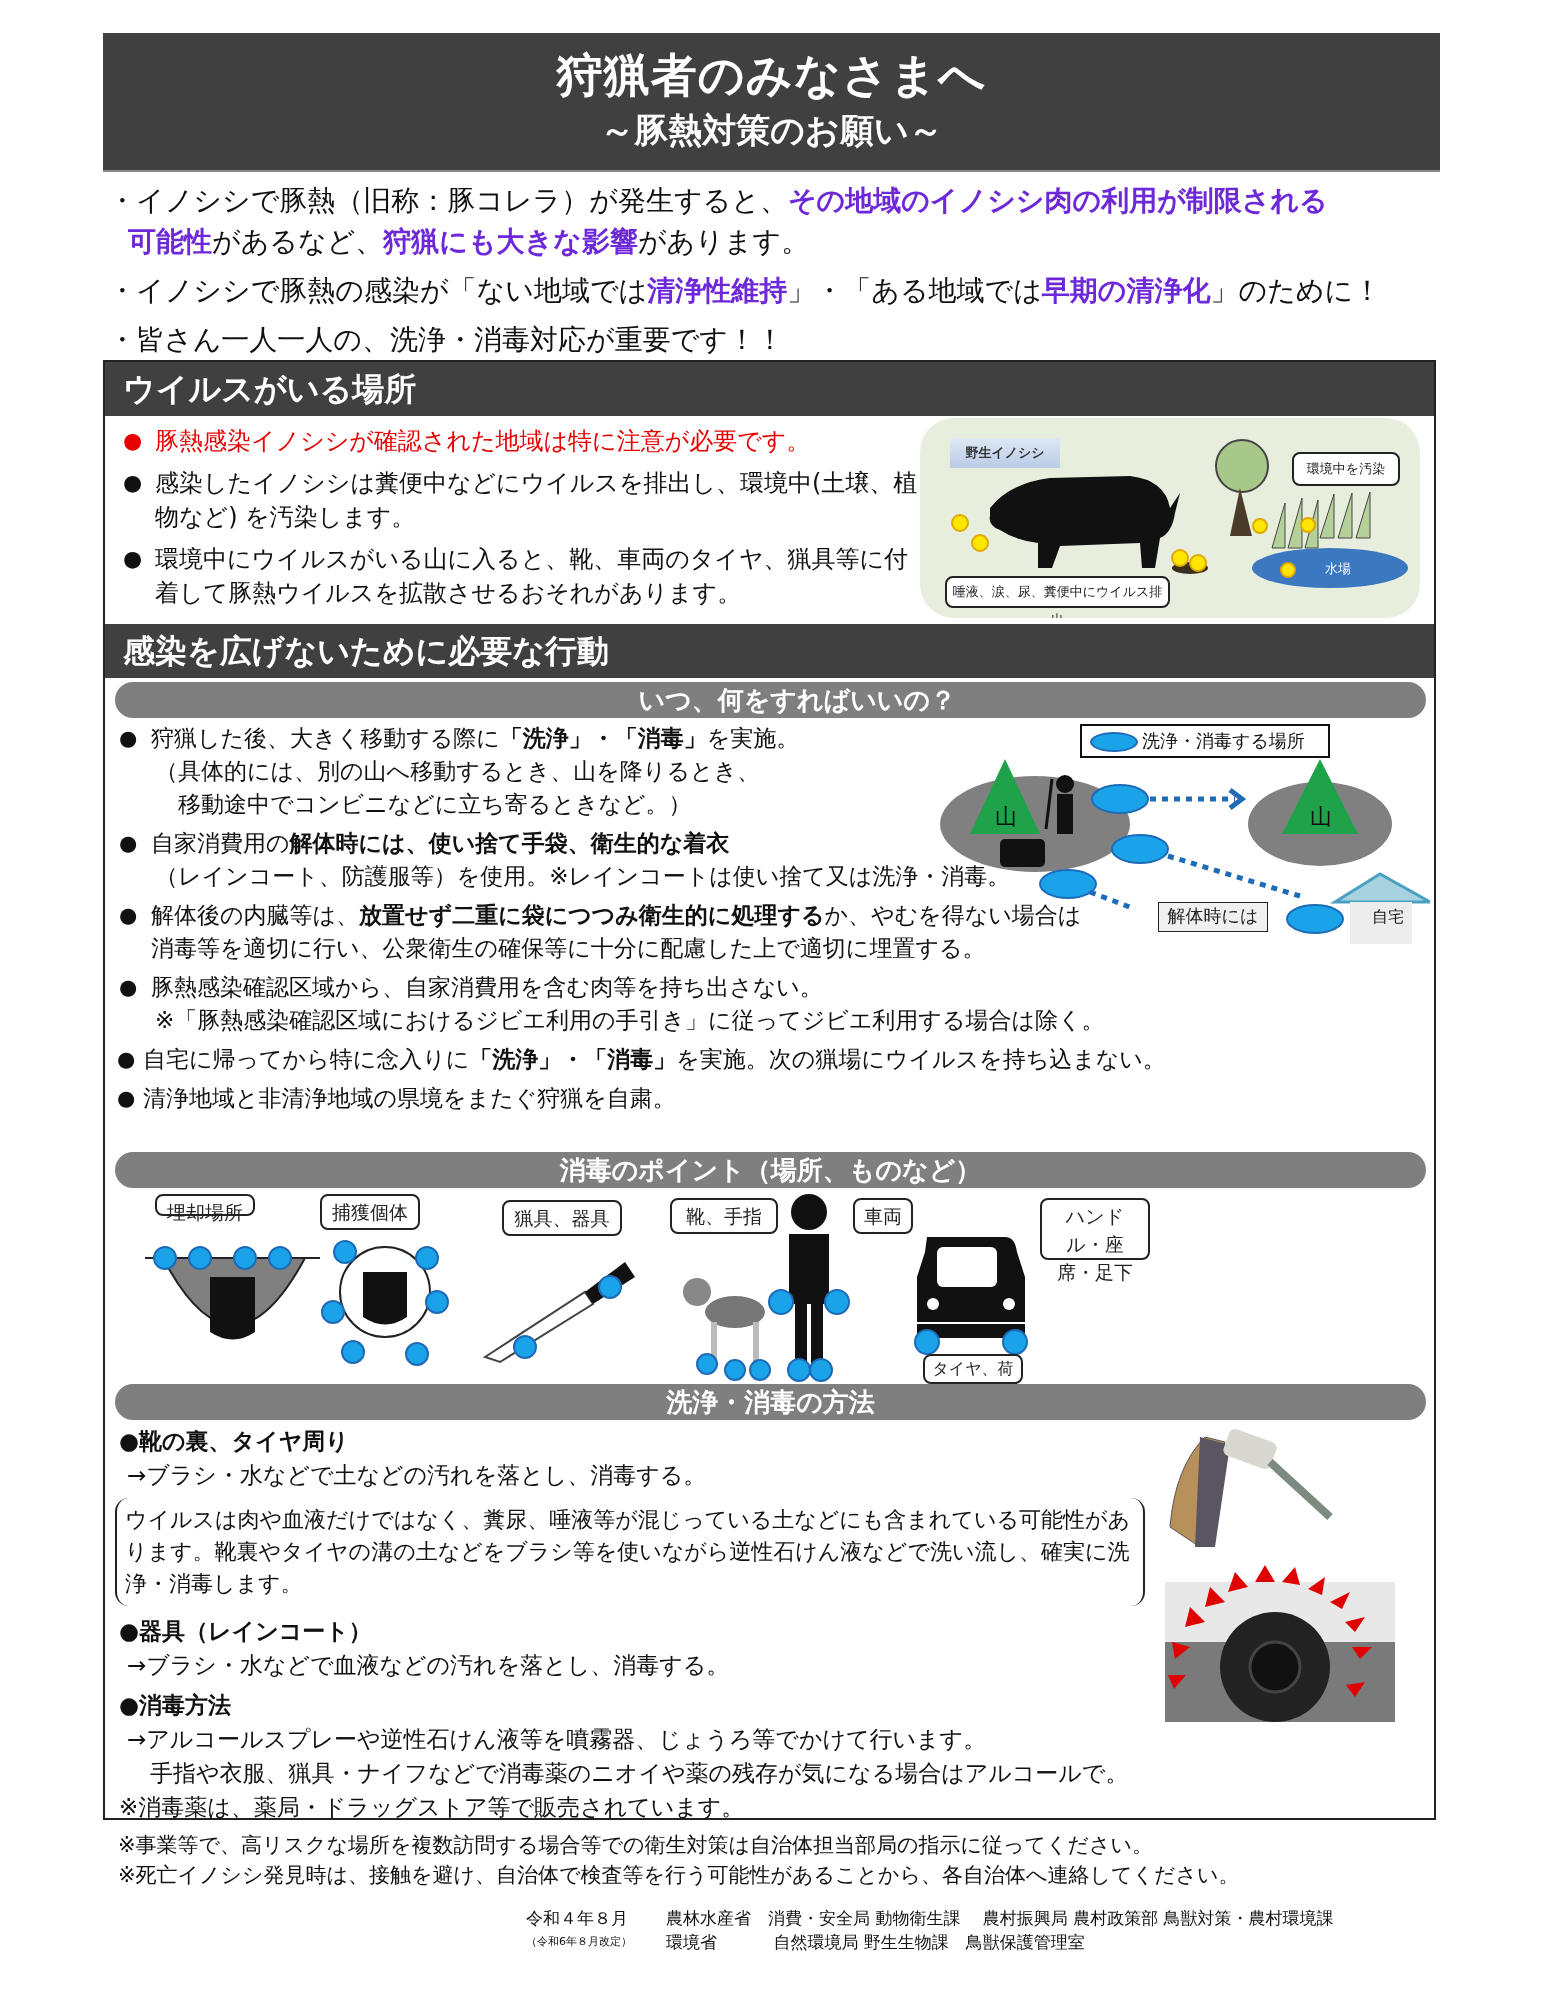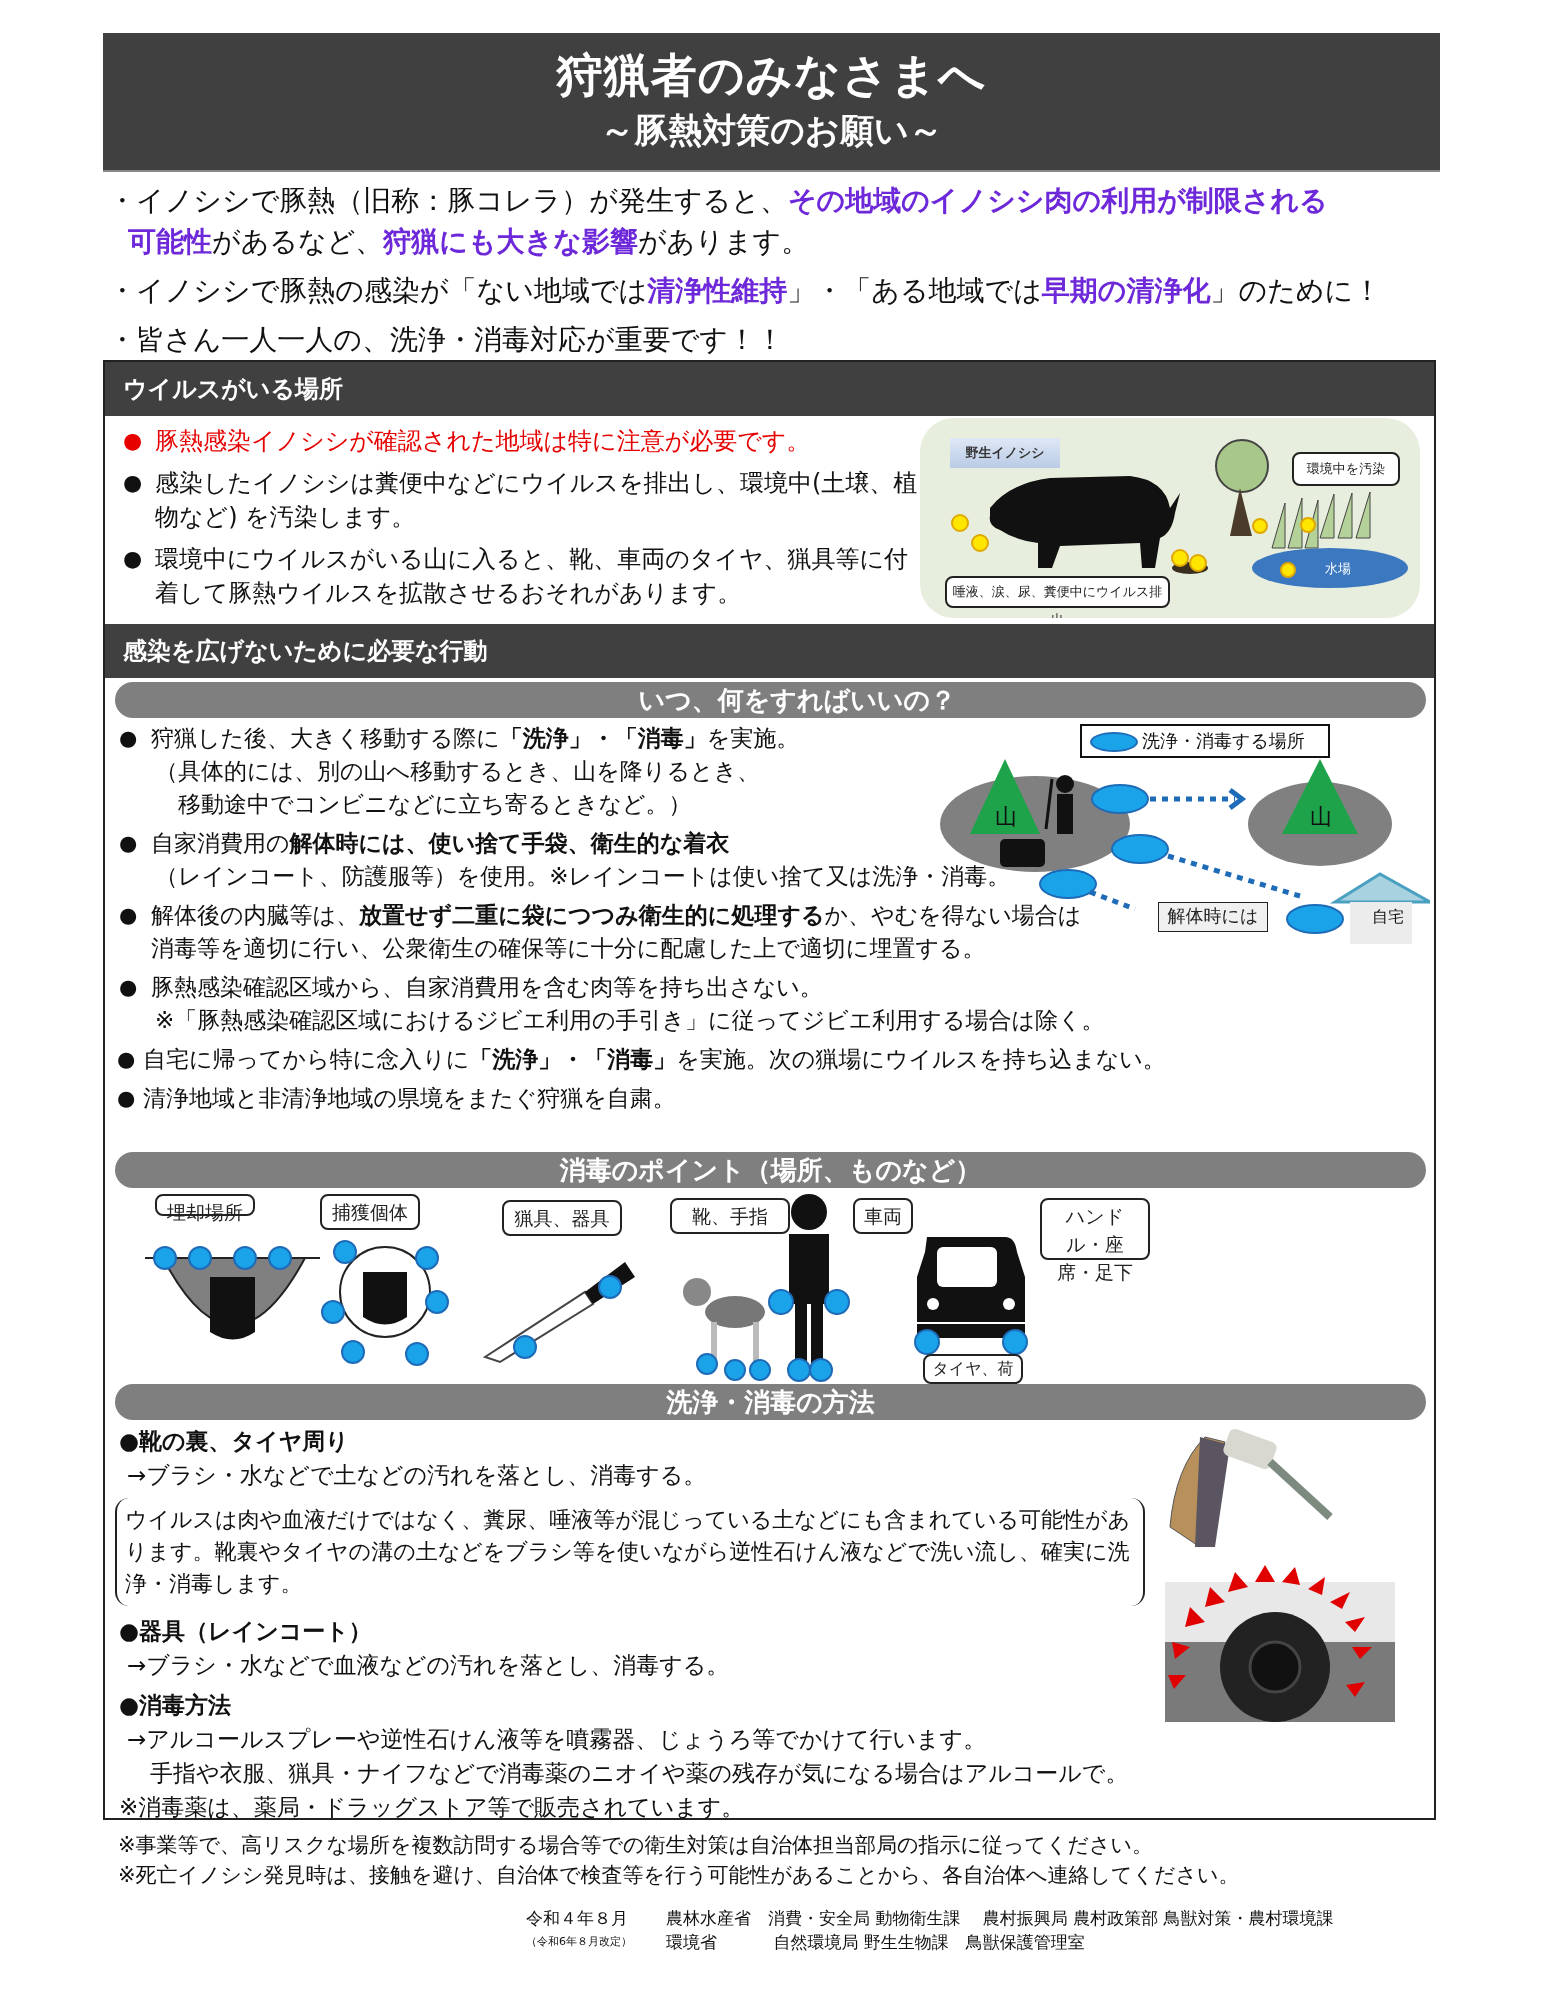--- a/index.html
+++ b/index.html
@@ -10,21 +10,21 @@
   .title-main { font-size: 46px; font-weight: bold; line-height: 60px; margin-top: 12px; letter-spacing: 1px; }
   .title-sub { font-size: 34px; font-weight: bold; line-height: 50px; }
 
   .intro { position: absolute; left: 108px; top: 180px; width: 1340px; font-size: 28px; line-height: 41px; }
   .intro p { margin-bottom: 8px; }
   .intro .ind { padding-left: 20px; }
   .red { color: #6d28d9; font-weight: bold; }
 
   .frame { position: absolute; left: 103px; top: 360px; width: 1333px; height: 1460px; border: 2px solid #222; }
 
-  .sec-head { position: absolute; left: 0; width: 100%; height: 54px; background: #404040; color: #fff; font-size: 24px; font-weight: bold; line-height: 54px; padding-left: 18px; }
+  .sec-head { position: absolute; left: 0; width: 100%; height: 54px; background: #404040; color: #fff; font-size: 32px; font-weight: bold; line-height: 54px; padding-left: 18px; }
 
   .virus-list { position: absolute; left: 18px; top: 62px; width: 800px; font-size: 24px; line-height: 34px; }
   .virus-list li { list-style: none; position: relative; padding-left: 32px; margin-bottom: 8px; }
   .virus-list li::before { content: "●"; position: absolute; left: 0; top: 0; font-size: 22px; }
   .virus-list li.alert { color: #e60000; }
   .virus-list li.alert::before { color: #e60000; }
 
   .boar-illus { position: absolute; left: 815px; top: 56px; width: 500px; height: 200px; background: #e8eedd; border-radius: 34px; overflow: hidden; }
   .tag-boar { position: absolute; left: 30px; top: 20px; width: 110px; height: 30px; background: linear-gradient(#dfe8f5,#b9cbe6); font-size: 13px; font-weight: bold; line-height: 30px; text-align: center; color: #333; }
   .bubble { position: absolute; background: #fff; border: 2px solid #222; border-radius: 8px; font-size: 13px; text-align: center; color: #222; }
@@ -230,21 +230,21 @@
       <rect x="822" y="55" width="60" height="40" rx="6" fill="#fff"></rect>
       <circle cx="818" cy="112" r="6" fill="#fff"></circle>
       <circle cx="894" cy="112" r="6" fill="#fff"></circle>
       <rect x="802" y="132" width="108" height="14" fill="#111"></rect>
       <circle cx="812" cy="150" r="12" fill="#1aa3e8" stroke="#1e6bb8" stroke-width="2"></circle>
       <circle cx="900" cy="150" r="12" fill="#1aa3e8" stroke="#1e6bb8" stroke-width="2"></circle>
     </svg>
     <div class="bubble" style="left:40px;top:2px;width:100px;height:22px;line-height:32px;font-size:19px;">埋却場所</div>
     <div class="bubble" style="left:205px;top:2px;width:100px;height:36px;line-height:32px;font-size:19px;">捕獲個体</div>
     <div class="bubble" style="left:387px;top:8px;width:120px;height:36px;line-height:32px;font-size:19px;">猟具、器具</div>
-    <div class="bubble" style="left:555px;top:6px;width:120px;height:36px;line-height:32px;font-size:19px;">靴、手指</div>
+    <div class="bubble" style="left:555px;top:6px;width:108px;height:36px;line-height:32px;font-size:19px;">靴、手指</div>
     <div class="bubble" style="left:738px;top:6px;width:60px;height:36px;line-height:32px;font-size:19px;">車両</div>
     <div class="bubble" style="left:925px;top:6px;width:110px;height:62px;line-height:28px;font-size:19px;padding:2px 8px;">ハンドル・座席・足下</div>
     <div class="bubble" style="left:808px;top:162px;width:100px;height:30px;line-height:26px;font-size:16px;">タイヤ、荷台</div>
   </div>
 
   <div class="pill-head" style="top:1022px;">洗浄・消毒の方法</div>
   <div class="method" style="top:1062px;">
     <h4>●靴の裏、タイヤ周り</h4>
     <div class="arrow-line">→ブラシ・水などで土などの汚れを落とし、消毒する。</div>
     <div class="note-bracket">ウイルスは肉や血液だけではなく、糞尿、唾液等が混じっている土などにも含まれている可能性があります。靴裏やタイヤの溝の土などをブラシ等を使いながら逆性石けん液などで洗い流し、確実に洗浄・消毒します。</div>

